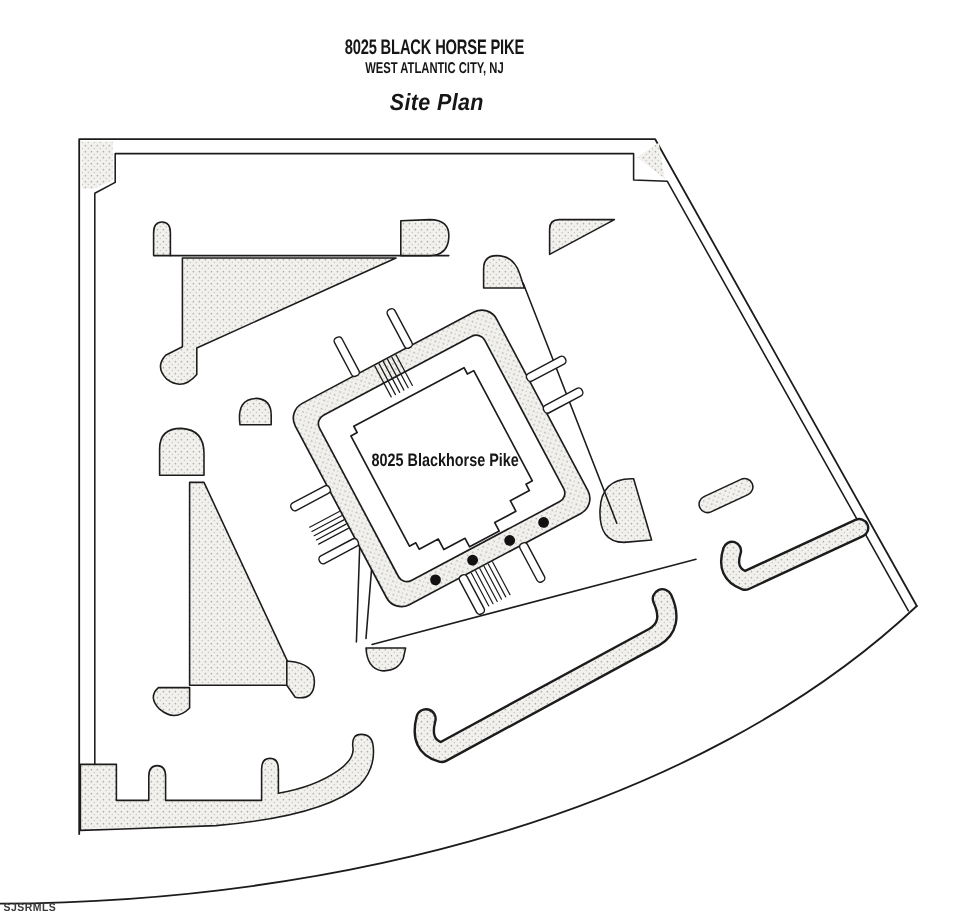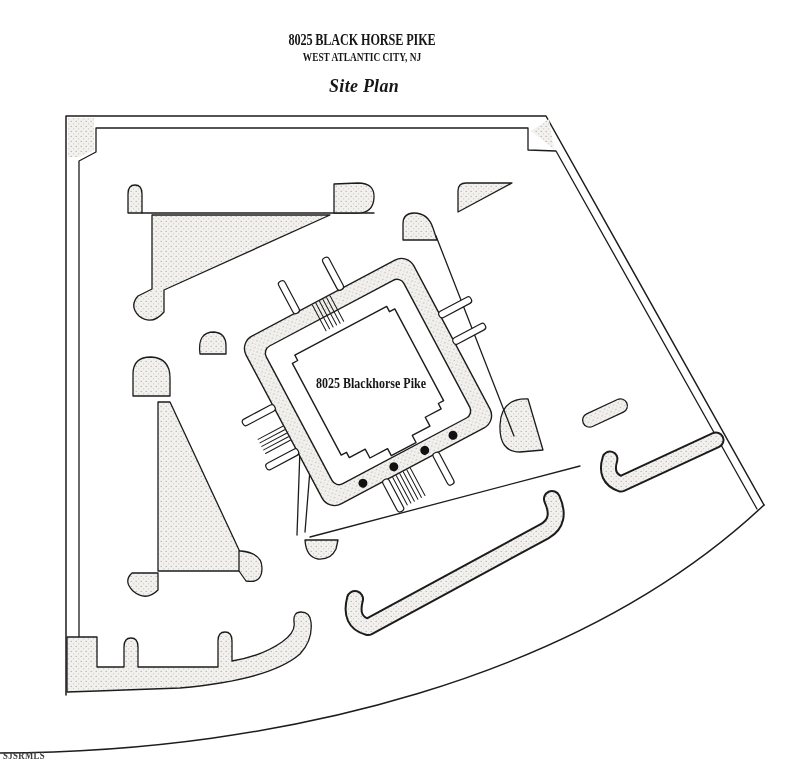--- a/index.html
+++ b/index.html
@@ -5,21 +5,21 @@
   html, body {
     margin: 0;
     padding: 0;
     background: #ffffff;
   }
   #page {
     position: relative;
     width: 800px;
     height: 768px;
     background: #ffffff;
-    font-family: Liberation Serif, serif;
+    font-family: Liberation Sans, sans-serif;
     overflow: hidden;
   }
   #plan-svg {
     position: absolute;
     left: 0;
     top: 0;
   }
   .txt {
     position: absolute;
     white-space: nowrap;

